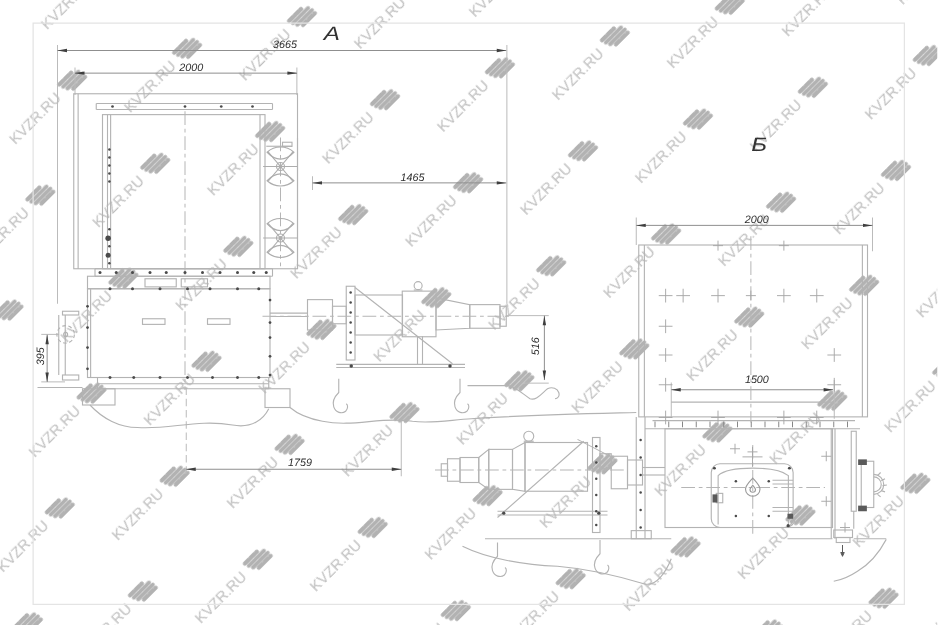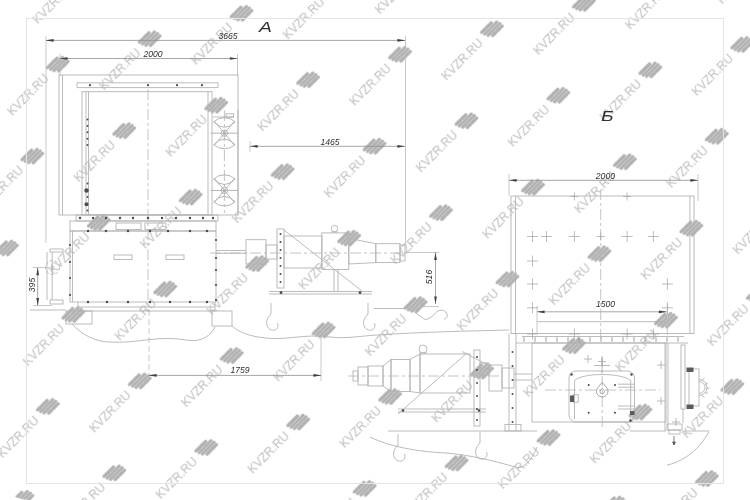--- a/index.html
+++ b/index.html
@@ -1,17 +1,17 @@
 <!DOCTYPE html>
 <html><head>
 <meta charset="utf-8">
 <style>
 html,body{margin:0;padding:0;background:#fff;}
 #page{position:relative;width:750px;height:500px;background:#fff;overflow:hidden;
-font-family:"Liberation Sans",sans-serif;border-radius:28px;}
+font-family:"Liberation Sans",sans-serif;}
 svg{position:absolute;left:0;top:0;}
 </style>
 </head>
 <body>
 <div id="page">
 <svg width="750" height="500" viewBox="0 0 750 500" style="will-change:transform;">
 <defs>
   <g id="wmunit">
     <g stroke="#b2b2b2" stroke-width="3.3" stroke-linecap="round" fill="none">
       <path d="M -9.5,-5.1 L 4,-5.1" stroke-dasharray="4.6,1.8"></path>

